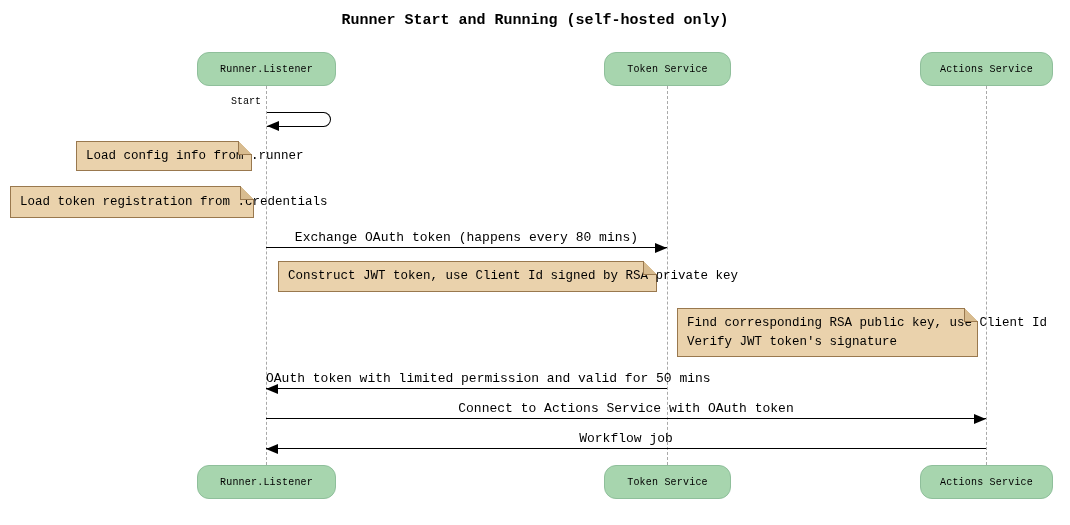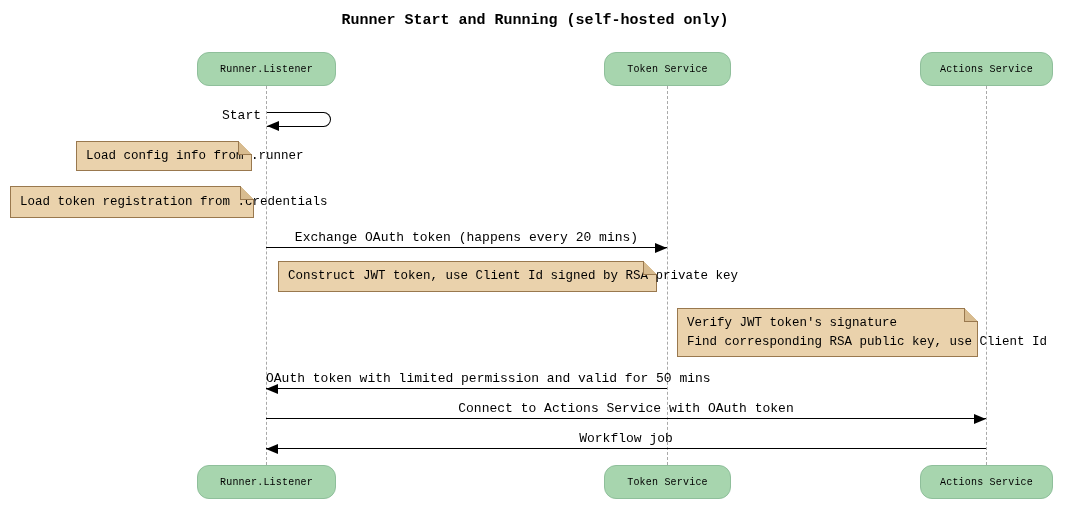--- a/index.html
+++ b/index.html
@@ -112,24 +112,24 @@
     right: 0;
   }
   .arrowhead.left {
     border-right: 12px solid var(--arrow-color);
     top: 13px;
     left: 0;
   }
   .self-msg-label {
     position: absolute;
     left: 185px;
-    top: 108px;
+    top: 96px;
     width: 76px;
     text-align: right;
-    font-size: 13px;
+    font-size: 10px;
   }
   .self-loop {
     position: absolute;
     left: 267px;
     top: 112px;
     width: 64px;
     height: 15px;
     border: 1px solid var(--arrow-color);
     border-left: none;
     border-radius: 0 10px 10px 0;
@@ -174,34 +174,34 @@
     <i class="fold"></i>
     <span>Load config info from .runner</span>
   </div>
 
   <div class="note" style="left:10px; top:186px; width:244px; height:32px;">
     <i class="fold"></i>
     <span>Load token registration from .credentials</span>
   </div>
 
   <div class="msg" style="left:266px; top:230px; width:401px;">
-    <div class="msg-label">Exchange OAuth token (happens every 20 mins)</div>
+    <div class="msg-label">Exchange OAuth token (happens every 80 mins)</div>
     <div class="msg-line"></div>
     <div class="arrowhead right"></div>
   </div>
 
   <div class="note" style="left:278px; top:261px; width:379px; height:31px;">
     <i class="fold"></i>
     <span>Construct JWT token, use Client Id signed by RSA private key</span>
   </div>
 
   <div class="note" style="left:677px; top:308px; width:301px; height:49px; justify-content:center;">
     <i class="fold"></i>
+    <span>Find corresponding RSA public key, use Client Id</span>
     <span>Verify JWT token's signature</span>
-    <span>Find corresponding RSA public key, use Client Id</span>
   </div>
 
   <div class="msg" style="left:266px; top:371px; width:401px;">
     <div class="msg-label">OAuth token with limited permission and valid for 50 mins</div>
     <div class="msg-line"></div>
     <div class="arrowhead left"></div>
   </div>
 
   <div class="msg" style="left:266px; top:401px; width:720px;">
     <div class="msg-label">Connect to Actions Service with OAuth token</div>

